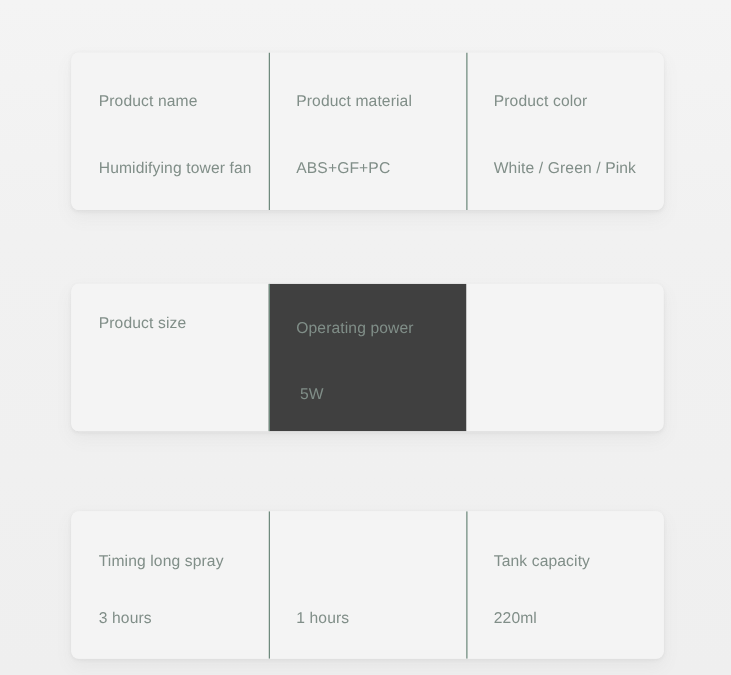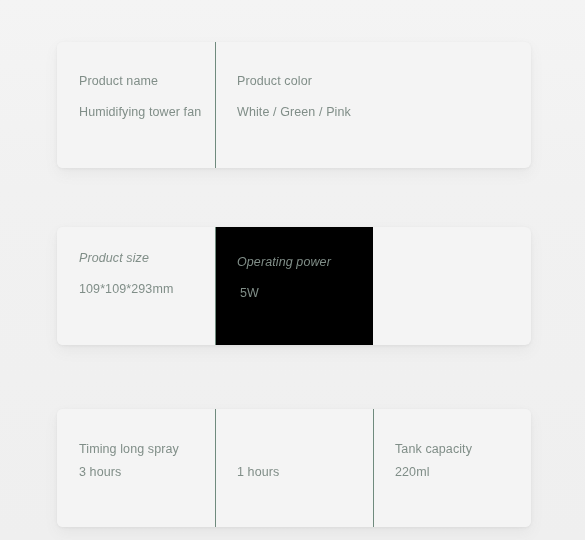--- a/index.html
+++ b/index.html
@@ -68,39 +68,39 @@
     content: "";
     position: absolute;
     left: 0;
     top: 0;
     bottom: 0;
     width: 1px;
     background: #6f8a7d;
   }
 
   
-  .spec-card.row-2 .spec-cell.col-3 { background: #000000; }
+  .spec-card.row-2 .spec-cell.col-3 { background: #404040; }
 
   .cell-label,
   .cell-value {
     color: #808e88;
     font-size: 12.5px;
     letter-spacing: 0.1px;
     white-space: nowrap;
   }
 
   .cell-label { position: absolute; }
-  .cell-value { position: absolute; }
+  .cell-value { position: absolute; margin-top: 22px; }
 
   
   .row-1 .cell-label { top: 32px; }
   .row-1 .cell-value { top: 63px; }
 
   
-  .row-2 .cell-label { top: 24px; font-style: italic; }
+  .row-2 .cell-label { top: 24px; }
   .row-2 .cell-value { top: 55px; }
 
   
   .row-2 .col-3 .cell-label { top: 28px; }
   .row-2 .col-3 .cell-value { top: 59px; padding-left: 3px; }
 
   
   .row-3 .cell-label { top: 33px; }
   .row-3 .cell-value { top: 56px; }
 </style>
@@ -109,30 +109,33 @@
 
 <div class="page-wash"></div>
 
 <div class="spec-stack">
 
   <div class="spec-card row-1">
     <div class="spec-cell col-1">
       <div class="cell-label">Product name</div>
       <div class="cell-value">Humidifying tower fan</div>
     </div>
+    <div class="spec-cell col-2">
+      <div class="cell-label">Product material</div>
+      <div class="cell-value">ABS+GF+PC</div>
+    </div>
     <div class="spec-cell col-3">
       <div class="cell-label">Product color</div>
       <div class="cell-value">White / Green / Pink</div>
     </div>
   </div>
 
   <div class="spec-card row-2">
     <div class="spec-cell col-1">
       <div class="cell-label">Product size</div>
-      <div class="cell-value">109*109*293mm</div>
     </div>
     <div class="spec-cell col-3">
       <div class="cell-label">Operating power</div>
       <div class="cell-value">5W</div>
     </div>
   </div>
 
   <div class="spec-card row-3">
     <div class="spec-cell col-1">
       <div class="cell-label">Timing long spray</div>

